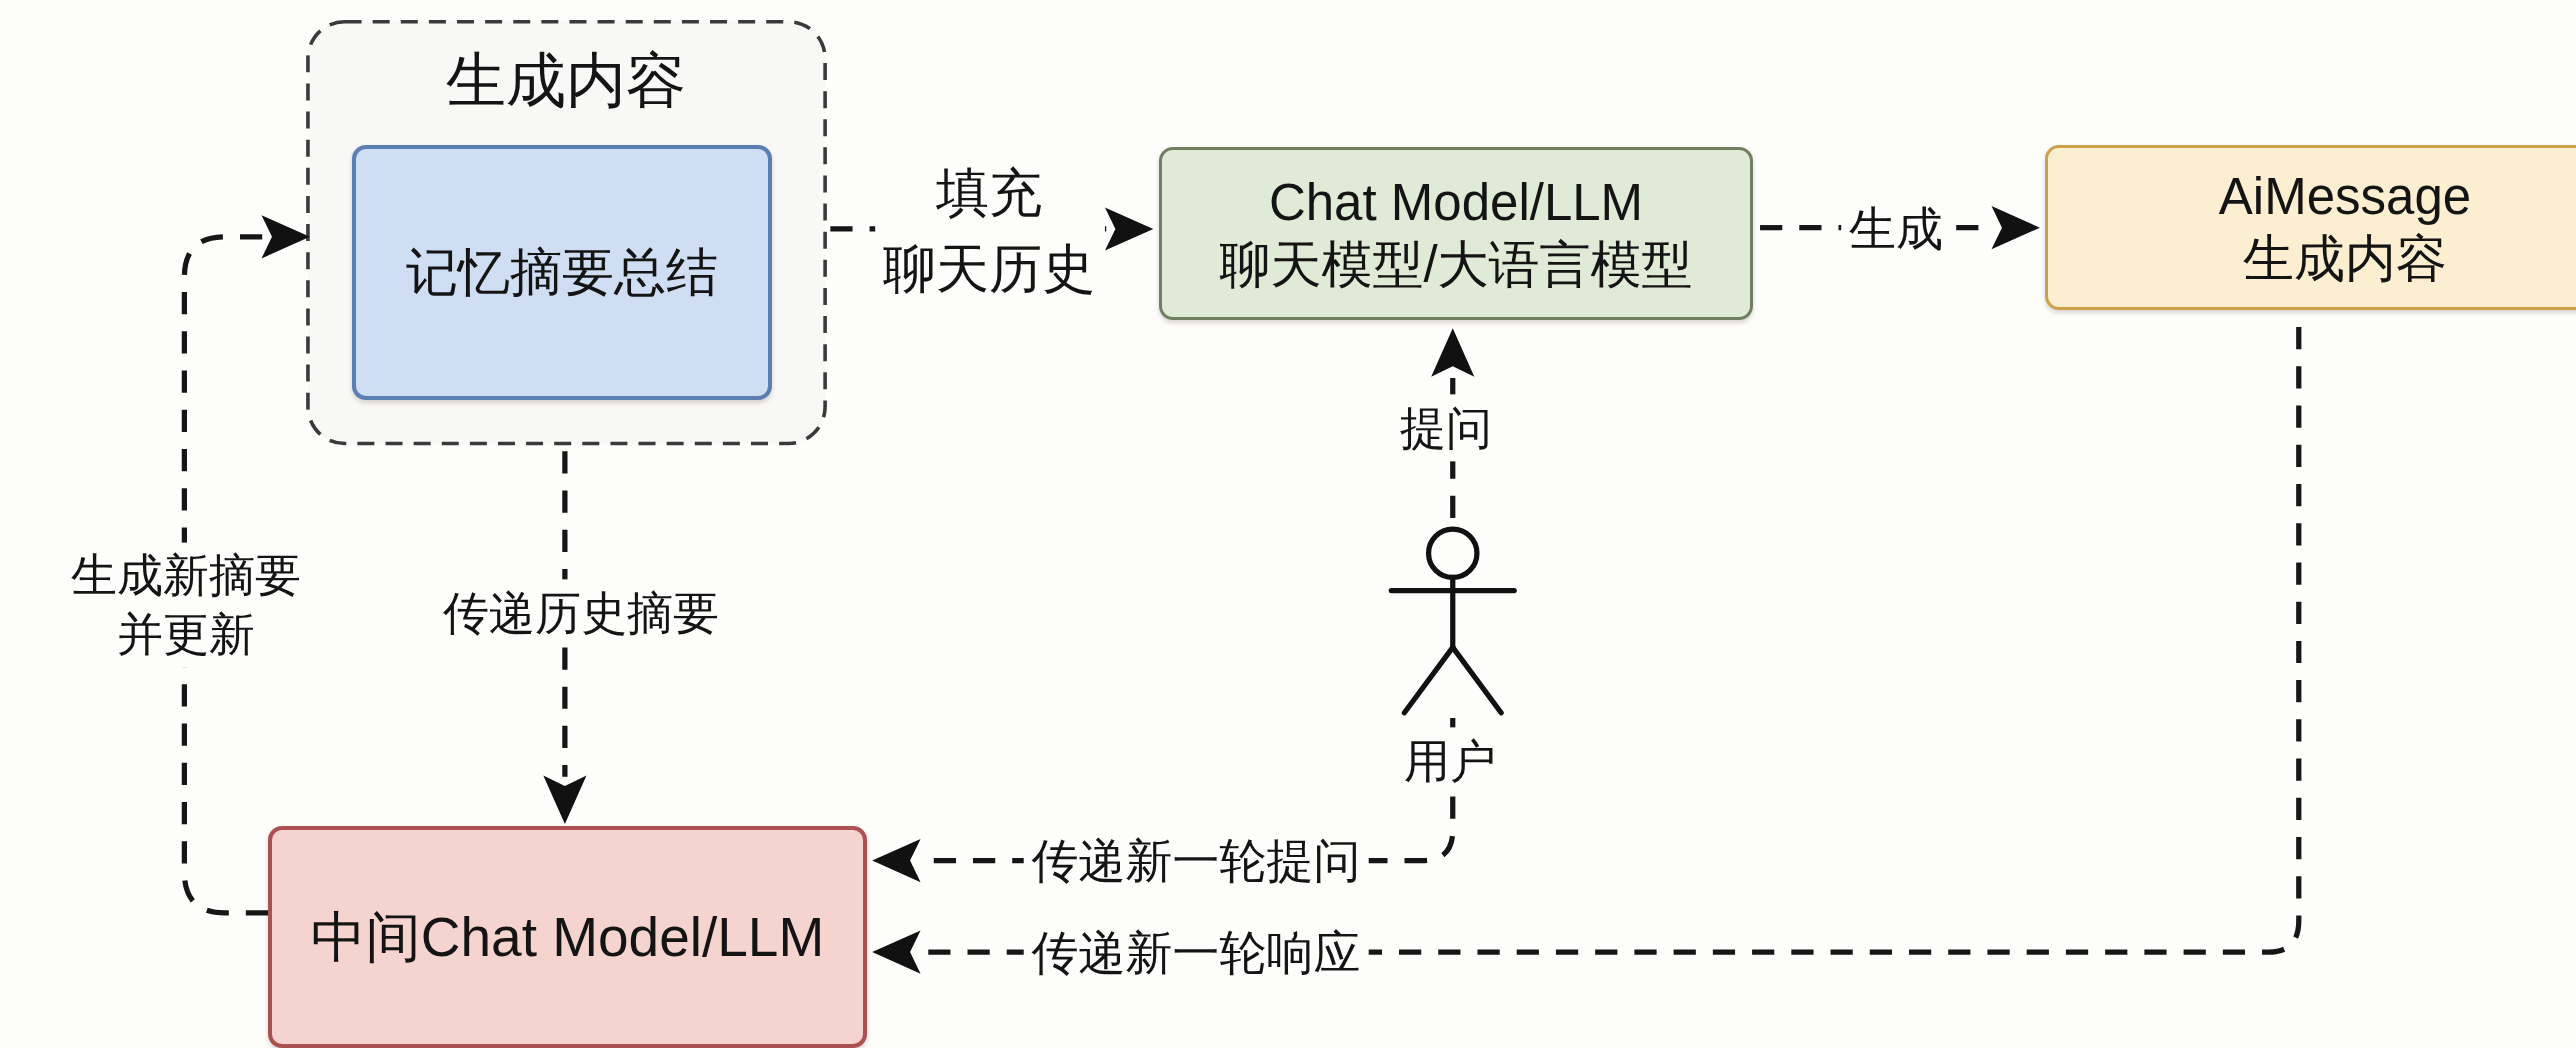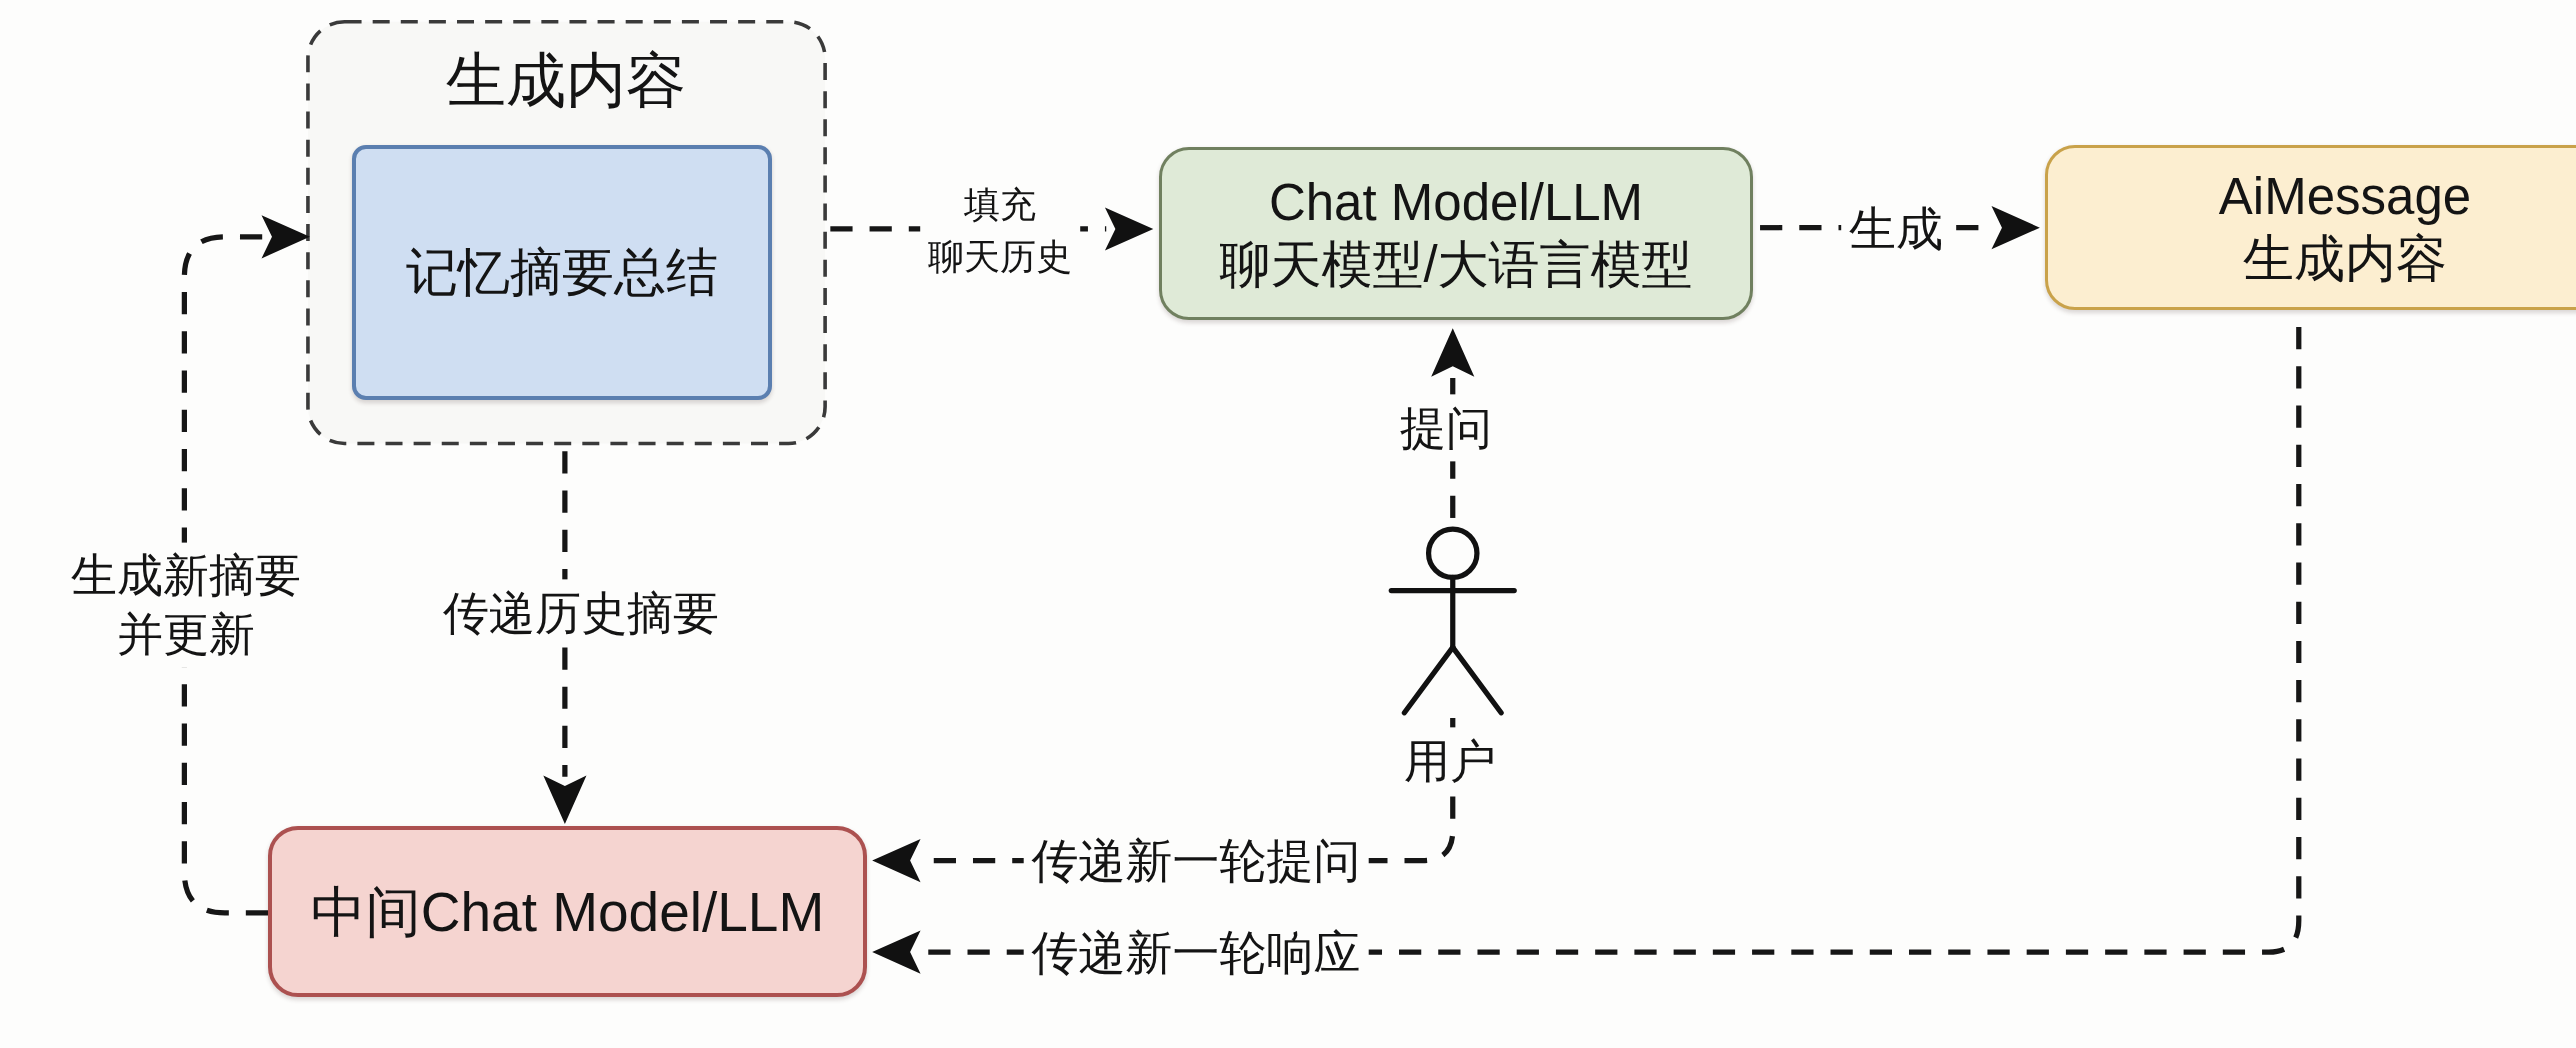--- a/index.html
+++ b/index.html
@@ -11,35 +11,35 @@
     font-family:"Liberation Sans","DejaVu Sans",sans-serif;
     color:#141414;
   }
   .wires{position:absolute;left:0;top:0;z-index:1;}
   .dash-line{fill:none;stroke:#161616;stroke-width:8;stroke-dasharray:34 26;stroke-linecap:butt;}
   .solid-line{fill:none;stroke:#111;stroke-width:8;stroke-linecap:round;}
   .arrow-head{fill:#111;stroke:none;}
   .box{
     position:absolute;z-index:3;box-sizing:border-box;
     display:flex;flex-direction:column;align-items:center;justify-content:center;
-    text-align:center;border-radius:30px;
+    text-align:center;border-radius:14px;
     box-shadow:0 2.6px 4.6px rgba(60,40,40,.18);
     line-height:1.2;font-weight:500;
   }
   .box-blue{left:352px;top:145px;width:420px;height:255px;background:#cfdef2;border:4.6px solid #5b7fb0;font-size:52px;border-radius:14px;}
   .box-green{left:1159px;top:147px;width:594px;height:173px;background:#dfead7;border:3.3px solid #70805f;font-size:51px;}
   .box-yellow{left:2045px;top:145px;width:600px;height:165px;background:#fceed0;border:3.3px solid #c9a24a;font-size:51px;}
-  .box-red{left:268px;top:826px;width:599px;height:171px;background:#f5d4d0;border:4.6px solid #ac5150;font-size:55px;}
+  .box-red{left:268px;top:826px;width:599px;height:222px;background:#f5d4d0;border:4.6px solid #ac5150;font-size:55px;}
   .lbl{
     position:absolute;z-index:4;transform:translate(-50%,-50%);
     background:#fdfdfc;text-align:center;white-space:nowrap;
     padding:2.6px 7.8px;font-weight:500;line-height:1.35;
   }
   .lbl-title{left:566px;top:80px;font-size:60px;background:transparent;z-index:4;}
-  .lbl-fill{left:989px;top:231px;font-size:36px;line-height:1.45;margin-left:11px;}
+  .lbl-fill{left:989px;top:231px;font-size:53px;line-height:1.45;}
   .lbl-generate{left:1896px;top:228px;font-size:47px;}
   .lbl-ask{left:1446px;top:428px;font-size:46px;}
   .lbl-user{left:1450px;top:761px;font-size:46px;}
   .lbl-newsum{left:186px;top:583px;font-size:46px;line-height:1.3;margin-top:22px;}
   .lbl-passhist{left:581px;top:613px;font-size:46px;}
   .lbl-passq{left:1196px;top:860px;font-size:47px;}
   .lbl-passr{left:1196px;top:952px;font-size:47px;}
   .line2{display:block;}
 </style>
 </head>

